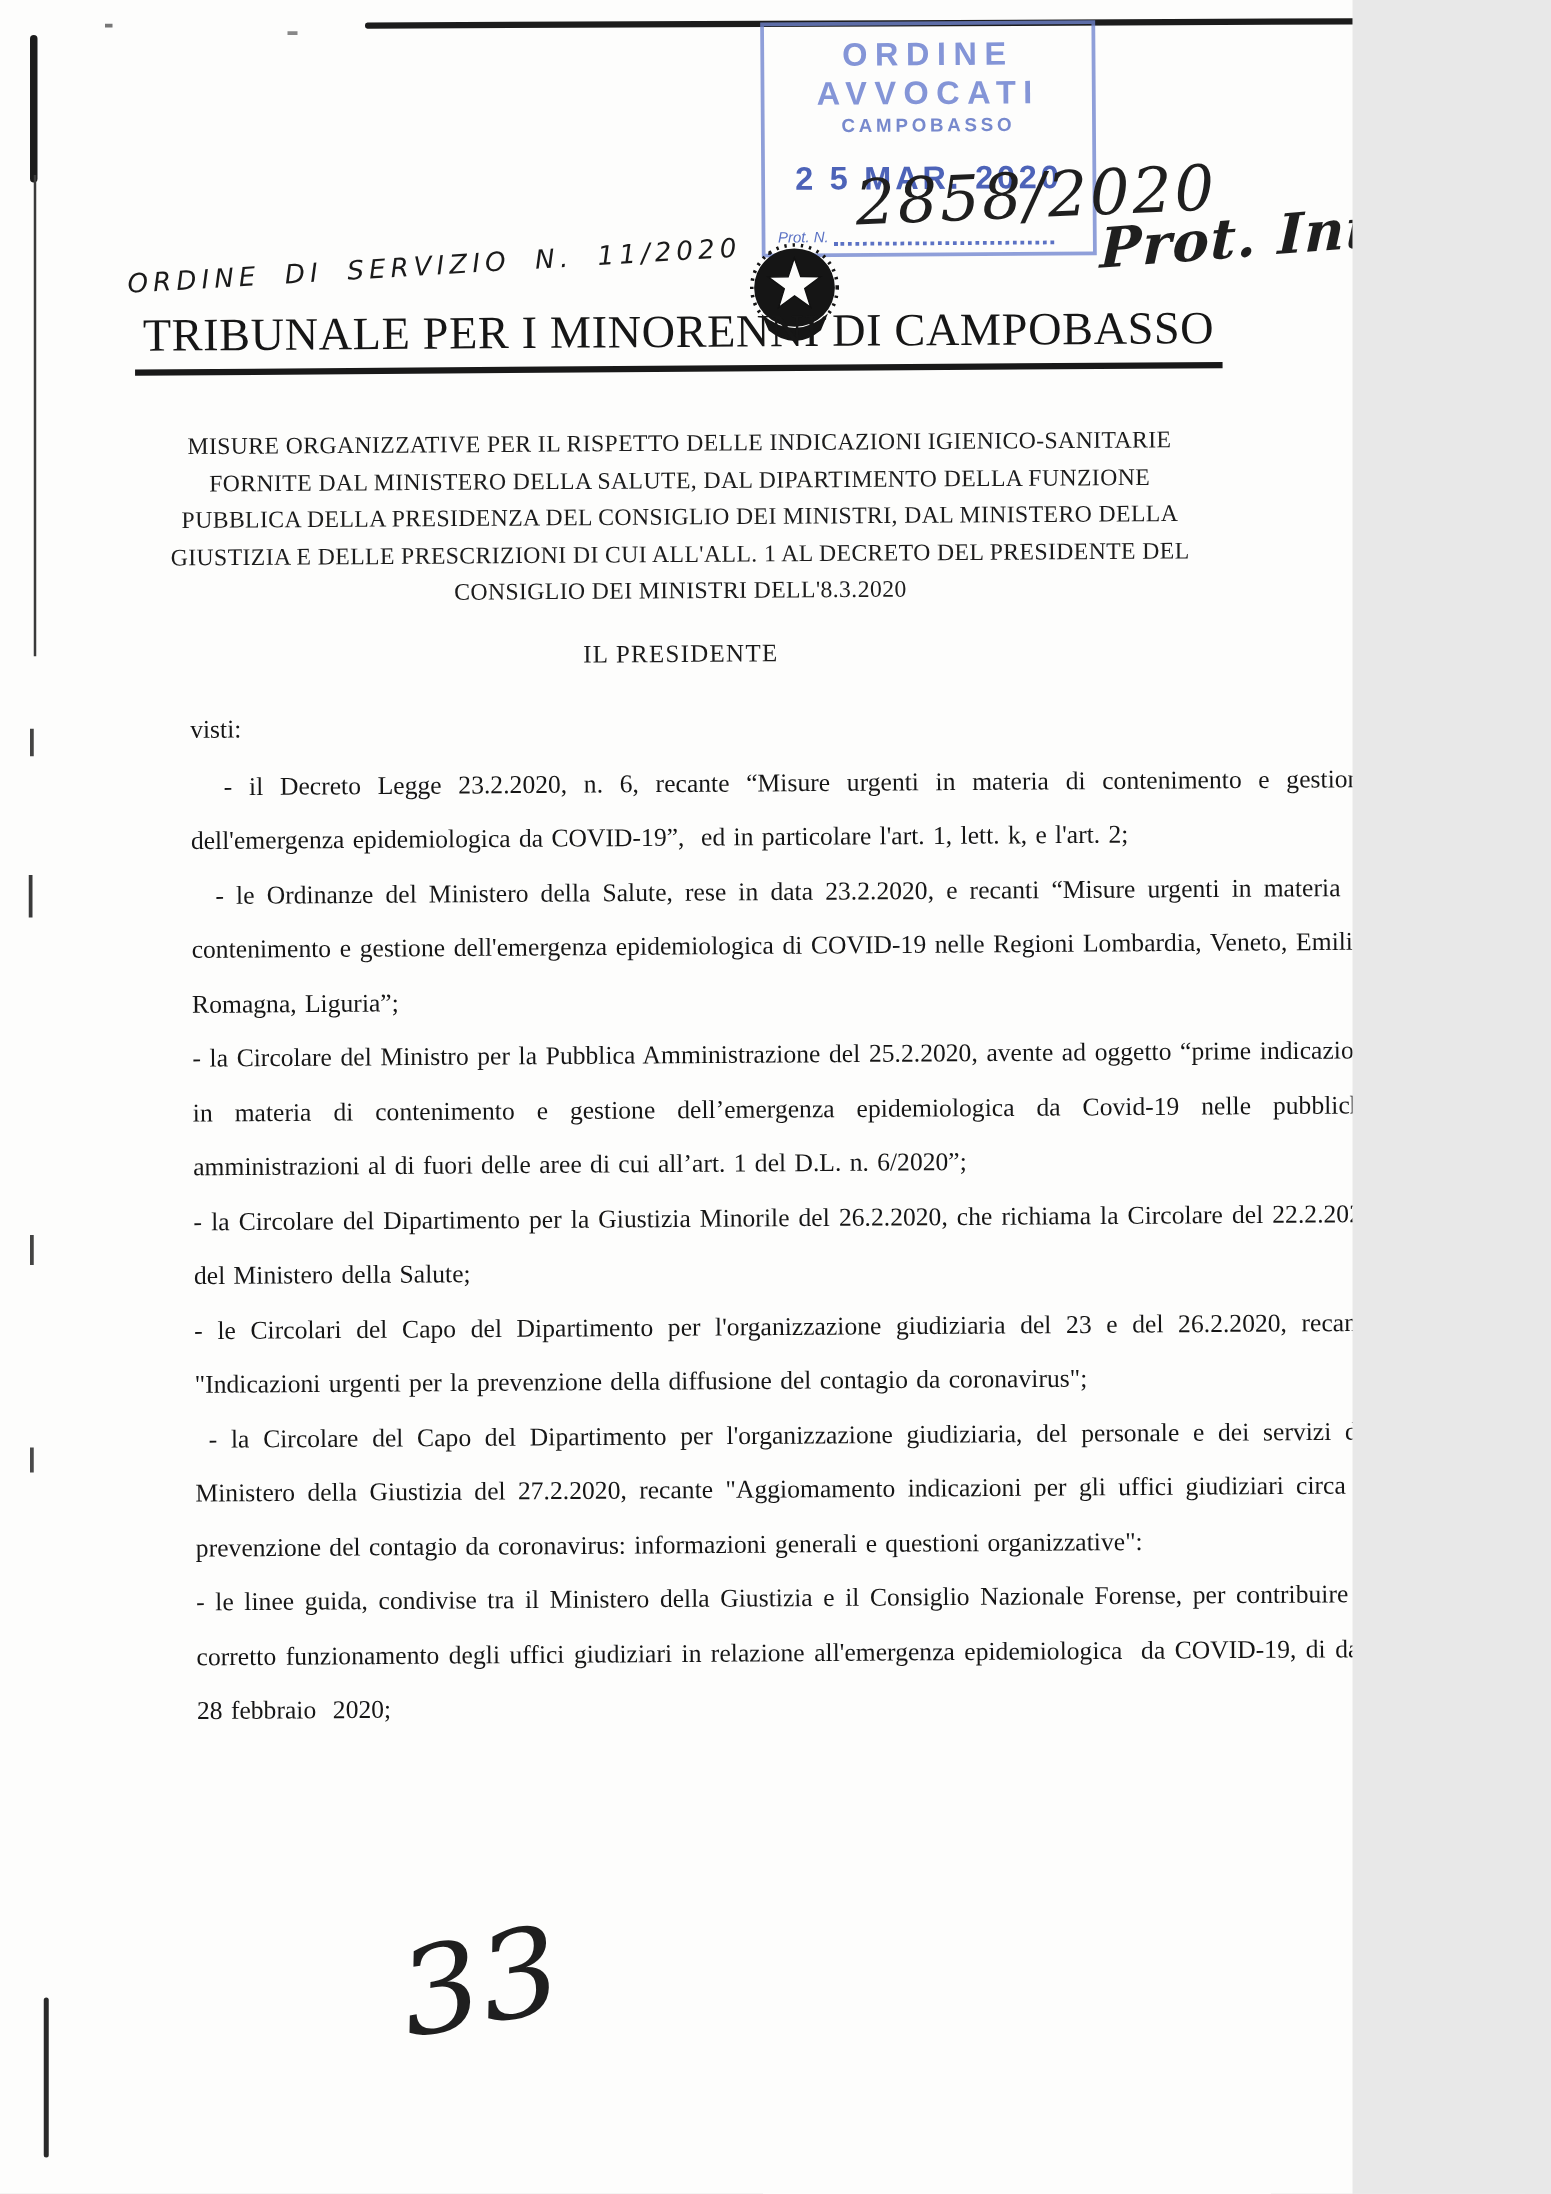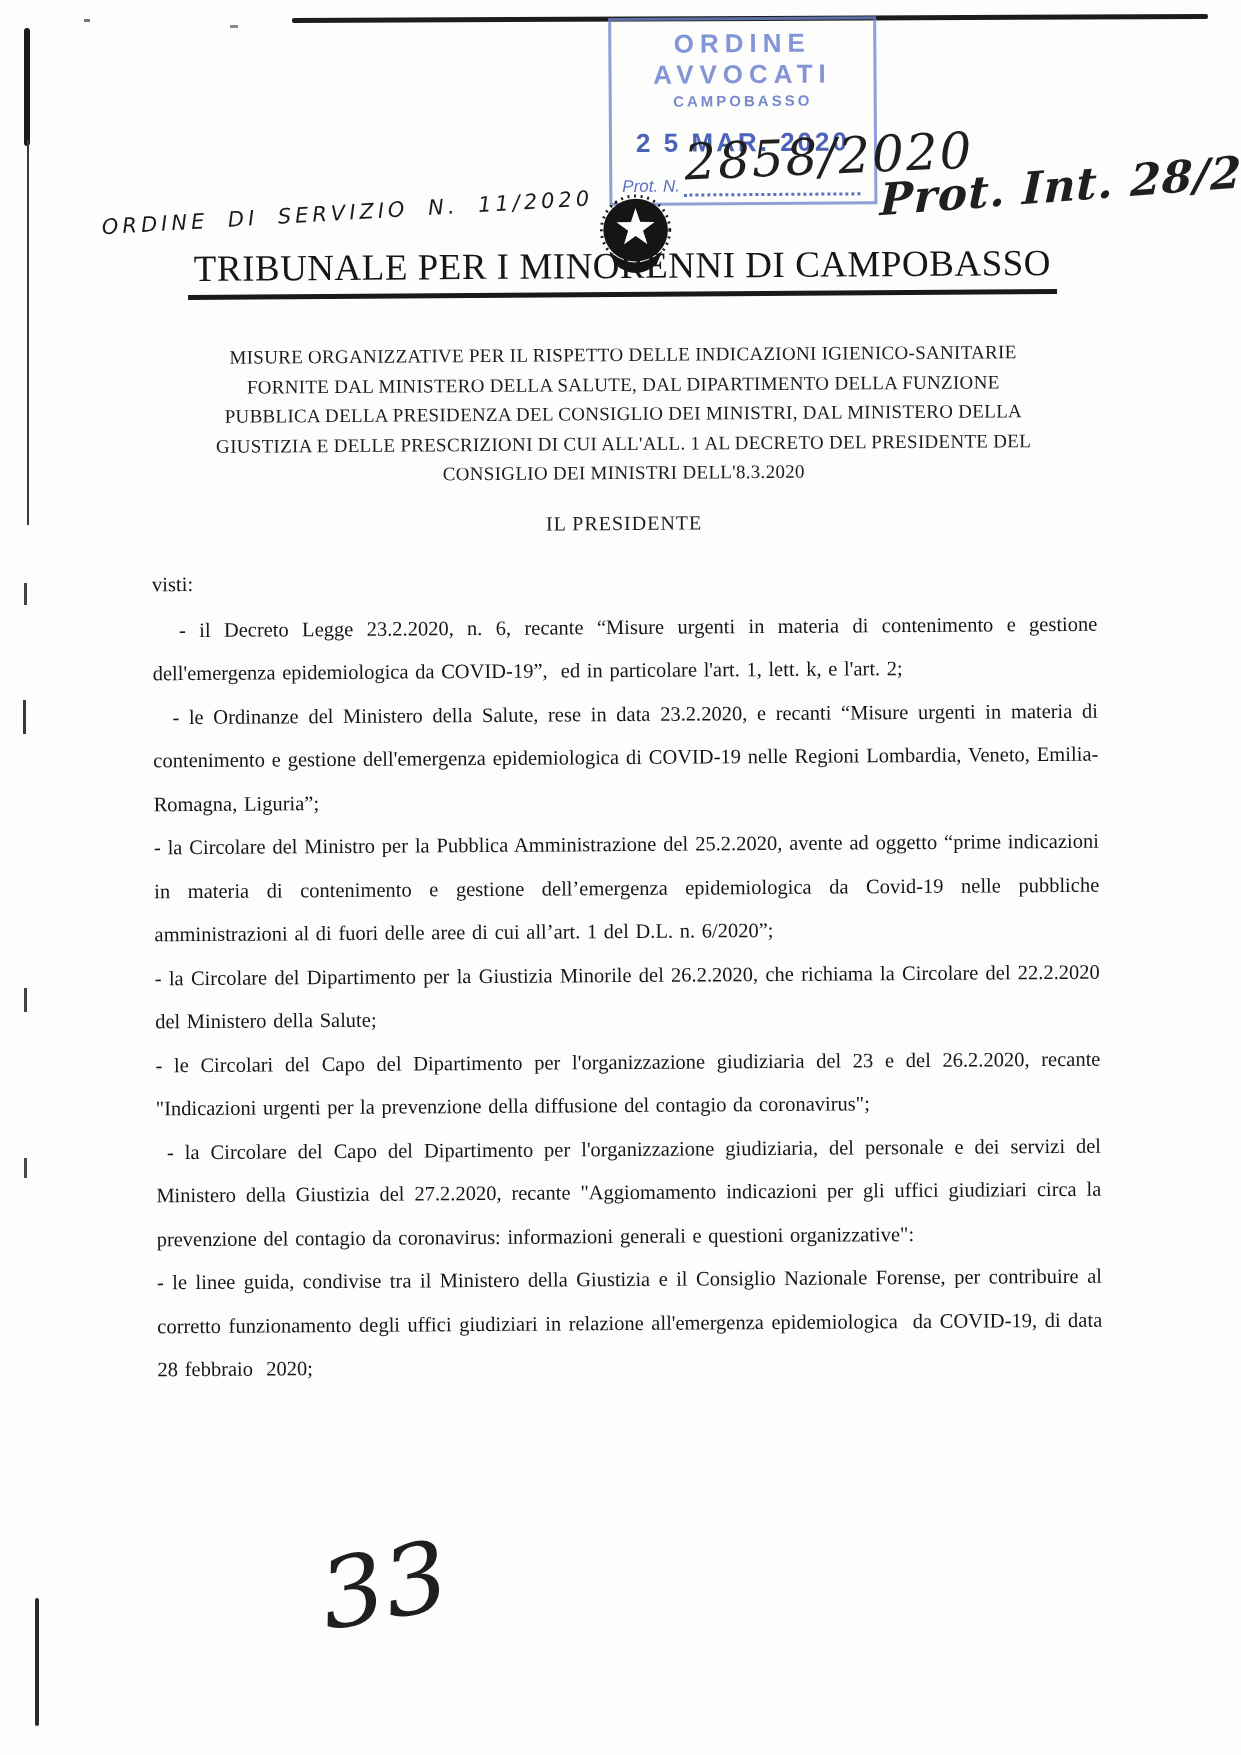--- a/index.html
+++ b/index.html
@@ -1,17 +1,17 @@
 <!DOCTYPE html>
 <html><head>
 <meta charset="utf-8">
 <style>
   html,body{margin:0;padding:0;overflow:hidden;background:#e8e8e8;}
   .page{
-    position:relative;width:1241px;height:1755px;background:#fdfdfc;
+    position:relative;width:1082px;height:1755px;background:#fdfdfc;
     font-family:"Liberation Serif", serif;color:#1a1a1a;overflow:hidden;
   }
   .sheet{position:absolute;inset:0;transform:rotate(-0.4deg);transform-origin:620px 0;}
 
   
   .art{position:absolute;background:#1c1c1c;}
   .top-line{left:292px;top:16px;width:916px;height:5px;transform:rotate(-0.25deg);border-radius:2px;}
   .left-wedge{left:24px;top:28px;width:6px;height:118px;border-radius:3px;}
   .left-thin{left:27px;top:140px;width:2px;height:385px;background:#3a3a3a;}
   .tick1{left:24px;top:583px;width:3px;height:22px;background:#444;}
@@ -25,21 +25,21 @@
   
   .stamp{
     position:absolute;left:608px;top:18px;width:262px;height:182px;
     border:3px solid rgba(112,132,206,0.78);
     font-family:"Liberation Sans", sans-serif;text-align:center;
   }
   .stamp-line1{margin-top:8px;font-size:26px;letter-spacing:6px;color:rgba(110,130,208,0.85);font-weight:bold;}
   .stamp-line2{margin-top:2px;font-size:15px;letter-spacing:3px;color:rgba(104,124,200,0.9);font-weight:bold;}
   .stamp-date{margin-top:18px;font-size:26px;letter-spacing:3px;color:#4d63b8;font-weight:bold;}
   .stamp-prot-row{position:absolute;left:10px;bottom:6px;display:flex;align-items:flex-end;}
-  .stamp-prot-label{font-size:17px;font-style:italic;color:#5b72c4;}
+  .stamp-prot-label{font-size:12px;font-style:italic;color:#5b72c4;}
   .stamp-dots{display:inline-block;width:176px;height:10px;border-bottom:3px dotted #5b72c4;margin-left:4px;}
   .stamp-prot-number{
     position:absolute;left:72px;top:108px;z-index:3;
     font-family:"DejaVu Serif", serif;font-style:italic;
     font-size:50px;color:#df4e64;letter-spacing:2px;transform:rotate(-2deg);white-space:nowrap;
   }
 
   
   .emblem{position:absolute;left:596px;top:192px;width:76px;height:86px;}
 

